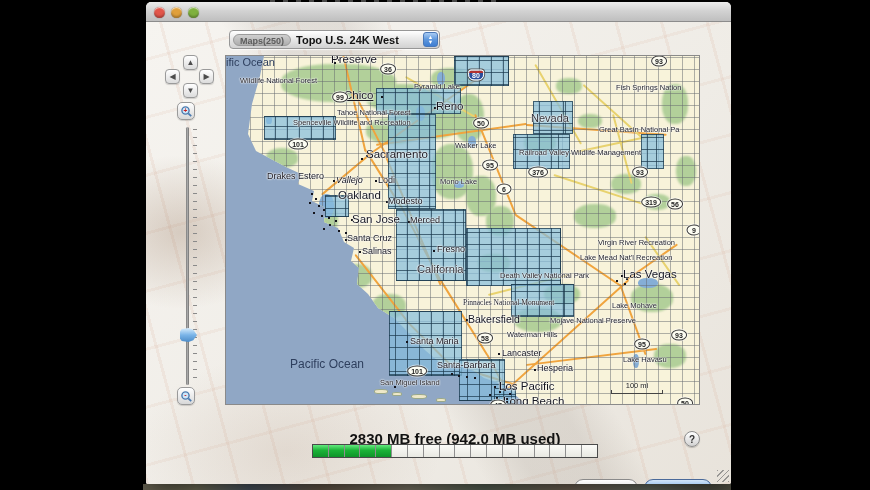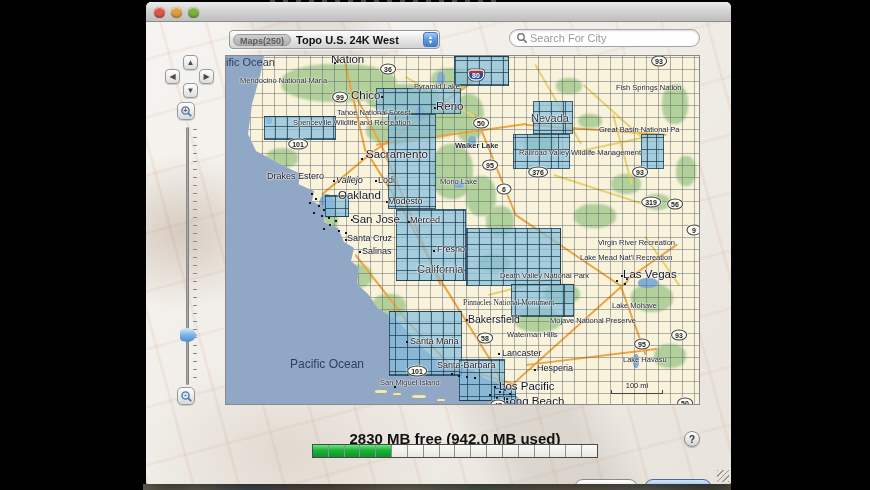--- a/index.html
+++ b/index.html
@@ -149,29 +149,20 @@
 
       <div id="popup">
         <span id="popup-badge">Maps(250)</span>
         <span id="popup-label">Topo U.S. 24K West</span>
         <span id="popup-stepper">
             <span>▲</span>
             <span>▼</span>
           </span>
       </div>
 
-      <div id="search">
-        <span>
-          <svg width="12" height="12" viewBox="0 0 12 12">
-              <circle cx="5" cy="5" r="3.2" fill="none" stroke="#777" stroke-width="1.4"></circle>
-              <line x1="7.6" y1="7.6" x2="10.6" y2="10.6" stroke="#777" stroke-width="1.6"></line>
-            </svg>
-        </span>
-        <input type="text" placeholder="Search For City" style="">
-      </div>
 
       <div class="navbtn" id="nav-up">▲</div>
       <div class="navbtn" id="nav-left">◀</div>
       <div class="navbtn" id="nav-right">▶</div>
       <div class="navbtn" id="nav-down">▼</div>
 
       <div class="zoombtn" id="zoom-in">
         <span>
           <svg width="13" height="13" viewBox="0 0 13 13">
               <circle cx="5.5" cy="5.5" r="3.6" fill="#cfe6f8" stroke="#4a7ab0" stroke-width="1.4"></circle>
@@ -349,32 +340,32 @@
           <div class="shield" style="left: 425px; top: 146px;">319</div>
           <div class="shield" style="left: 449px; top: 148px;">56</div>
           <div class="shield" style="left: 468px; top: 174px;">9</div>
           <div class="shield" style="left: 259px; top: 282px;">58</div>
           <div class="shield" style="left: 453px; top: 279px;">93</div>
           <div class="shield" style="left: 416px; top: 288px;">95</div>
           <div class="shield" style="left: 191px; top: 315px;">101</div>
           <div class="shield" style="left: 459px; top: 347px;">50</div>
           <div class="shield" style="left: 272px; top: 349px;">47</div>
           <div class="lb ocean" style="left: 0px; top: 0px;">ific Ocean</div>
-          <div class="lb city-lg" style="left: 105px; top: -3px;">Nation</div>
-          <div class="lb place" style="left: 14px; top: 20px;">Mendocino National Maria</div>
+          <div class="lb city-lg" style="left: 105px; top: -3px;">Preserve</div>
+          <div class="lb place" style="left: 14px; top: 20px;">Wildlife National Forest</div>
           <div class="lb place" style="left: 188px; top: 26px;">Pyramid Lake</div>
-          <div class="lb city-lg" style="left: 125px; top: 33px;">Chico</div>
+          <div class="lb city-lg" style="left: 118px; top: 33px; text-decoration: underline;">Chico</div>
           <div class="lb city-lg" style="left: 210px; top: 44px;">Reno</div>
           <div class="lb place" style="left: 390px; top: 27px;">Fish Springs Nation</div>
           <div class="lb place" style="left: 111px; top: 52px;">Tahoe National Forest</div>
           <div class="lb place" style="left: 67px; top: 62px;">Spenceville Wildlife and Recreation</div>
           <div class="lb state" style="left: 305px; top: 56px;">Nevada</div>
           <div class="lb place" style="left: 373px; top: 69px;">Great Basin National Pa</div>
           <div class="lb city-lg" style="left: 140px; top: 92px;">Sacramento</div>
-          <div class="lb place" style="left: 229px; top: 85px; font-weight: bold;">Walker Lake</div>
+          <div class="lb place" style="left: 229px; top: 85px;">Walker Lake</div>
           <div class="lb place" style="left: 293px; top: 92px;">Railroad Valley Wildlife Management</div>
           <div class="lb place-md" style="left: 41px; top: 115px;">Drakes Estero</div>
           <div class="lb place-md" style="left: 110px; top: 119px; font-style: italic;">Vallejo</div>
           <div class="lb place-md" style="left: 152px; top: 119px;">Lodi</div>
           <div class="lb place" style="left: 214px; top: 121px;">Mono Lake</div>
           <div class="lb city-lg" style="left: 112px; top: 133px;">Oakland</div>
           <div class="lb place-md" style="left: 162px; top: 140px;">Modesto</div>
           <div class="lb city-lg" style="left: 126px; top: 157px;">San Jose</div>
           <div class="lb place-md" style="left: 184px; top: 159px;">Merced</div>
           <div class="lb place-md" style="left: 121px; top: 177px;">Santa Cruz</div>

